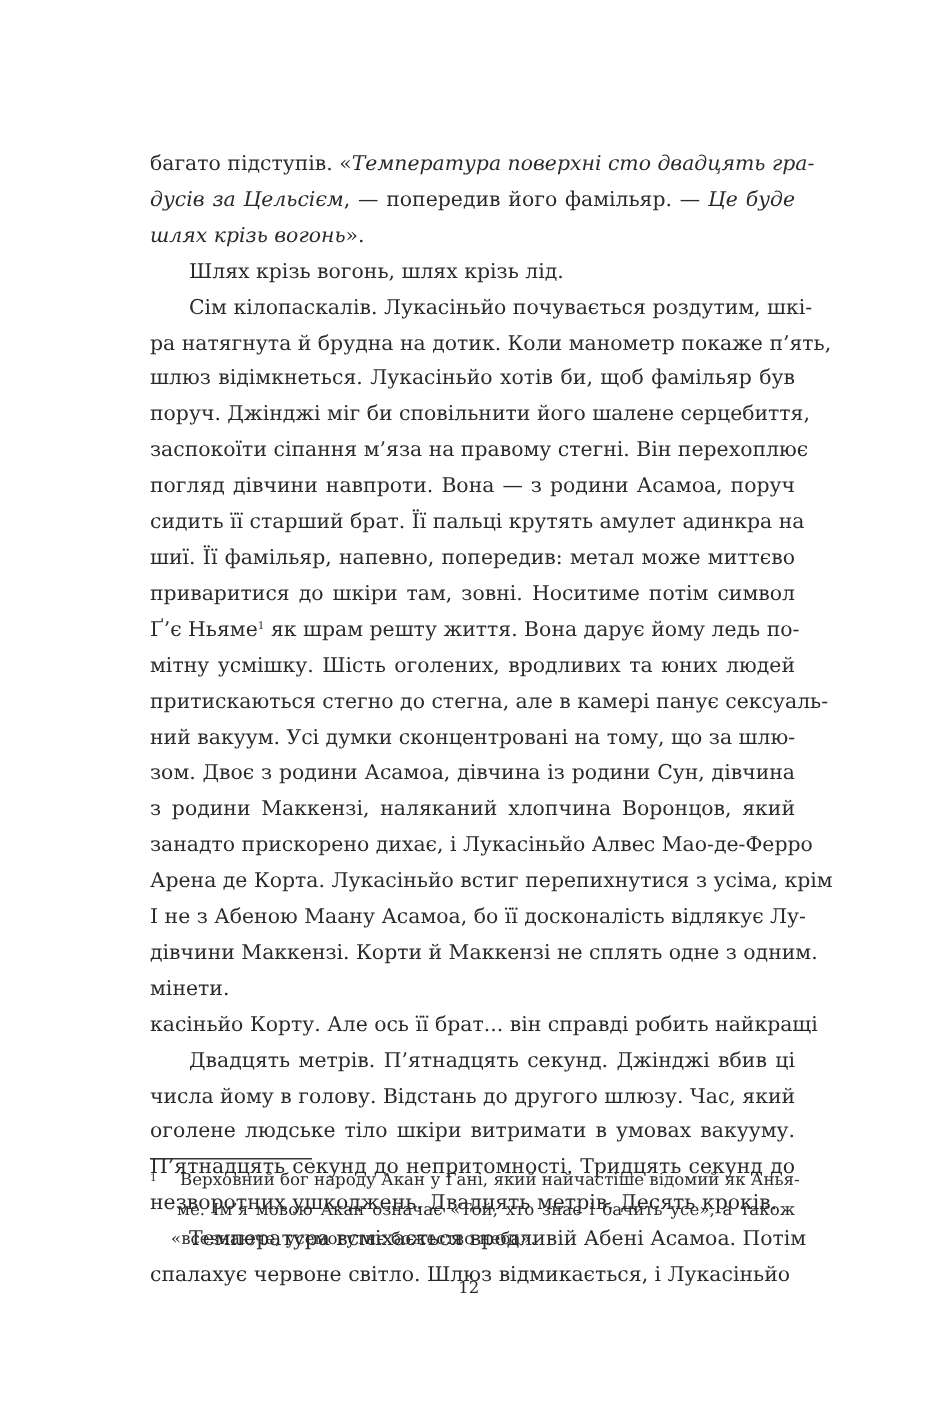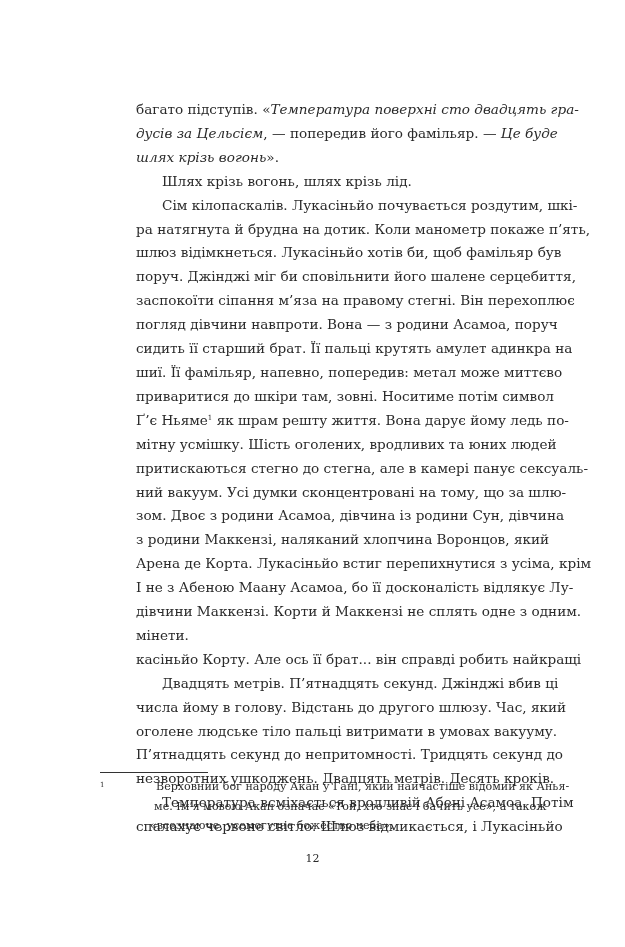--- a/index.html
+++ b/index.html
@@ -1,20 +1,20 @@
 <!DOCTYPE html>
 <html><head>
 <meta charset="utf-8">
 <style>
   html, body { margin: 0; padding: 0; background: #ffffff; }
   body { width: 625px; height: 947px; position: relative; overflow: hidden; }
   .page { position: absolute; left: 100px; top: 98px; width: 430px; color: #2a2a2a;
     font-family: "DejaVu Serif", serif; font-size: 13.6px; line-height: 23.9px; }
   .para { margin: 0; text-align: justify; text-indent: 0; hyphens: manual; }
-  .line { display: block; text-align: justify; text-align-last: justify; white-space: nowrap; margin-left: 36px; }
+  .line { display: block; text-align: justify; text-align-last: justify; white-space: nowrap; }
   .line.last { text-align-last: left; }
   .para .line:first-child.ind { padding-left: 26px; }
   em { font-style: italic; }
   sup.fn { font-size: 7px; vertical-align: 5px; line-height: 0; }
   .rule { position: absolute; left: 100px; top: 772px; width: 108px; height: 0; border-top: 1px solid #333; }
   .footnote { position: absolute; left: 100px; top: 777px; width: 430px; font-family: "DejaVu Serif", serif;
     font-size: 11.1px; line-height: 19.6px; color: #2a2a2a; }
   .footnote .line { display: block; }
   .footnote .fnmark { position: absolute; left: 0; top: 0; font-size: 7px; line-height: 16px; }
   .footnote .fl1 { padding-left: 20px; }
@@ -44,30 +44,31 @@
       <span class="line">погляд дівчини навпроти. Вона — з родини Асамоа, поруч</span>
       <span class="line">сидить її старший брат. Її пальці крутять амулет адинкра на</span>
       <span class="line">шиї. Її фамільяр, напевно, попередив: метал може миттєво</span>
       <span class="line">приваритися до шкіри там, зовні. Носитиме потім символ</span>
       <span class="line">Ґ’є Ньяме<sup class="fn">1</sup> як шрам решту життя. Вона дарує йому ледь по-</span>
       <span class="line">мітну усмішку. Шість оголених, вродливих та юних людей</span>
       <span class="line">притискаються стегно до стегна, але в камері панує сексуаль-</span>
       <span class="line">ний вакуум. Усі думки сконцентровані на тому, що за шлю-</span>
       <span class="line">зом. Двоє з родини Асамоа, дівчина із родини Сун, дівчина</span>
       <span class="line">з родини Маккензі, наляканий хлопчина Воронцов, який</span>
+      <span class="line">занадто прискорено дихає, і Лукасіньйо Алвес Мао-де-Ферро</span>
       <span class="line">Арена де Корта. Лукасіньйо встиг перепихнутися з усіма, крім</span>
       <span class="line">І не з Абеною Маану Асамоа, бо її досконалість відлякує Лу-</span>
       <span class="line">дівчини Маккензі. Корти й Маккензі не сплять одне з одним.</span>
       <span class="line last">мінети.</span>
       <span class="line">касіньйо Корту. Але ось її брат... він справді робить найкращі</span>
     </div>
     <div class="para">
       <span class="line ind">Двадцять метрів. П’ятнадцять секунд. Джінджі вбив ці</span>
       <span class="line">числа йому в голову. Відстань до другого шлюзу. Час, який</span>
-      <span class="line">оголене людське тіло пальці витримати в умовах вакууму.</span>
+      <span class="line">оголене людське тіло шкіри витримати в умовах вакууму.</span>
       <span class="line">П’ятнадцять секунд до непритомності. Тридцять секунд до</span>
       <span class="line last">незворотних ушкоджень. Двадцять метрів. Десять кроків.</span>
     </div>
     <div class="para">
       <span class="line ind">Температура всміхається вродливій Абені Асамоа. Потім</span>
       <span class="line last">спалахує червоне світло. Шлюз відмикається, і Лукасіньйо</span>
     </div>
   </div>
 
 <div class="rule"></div>

